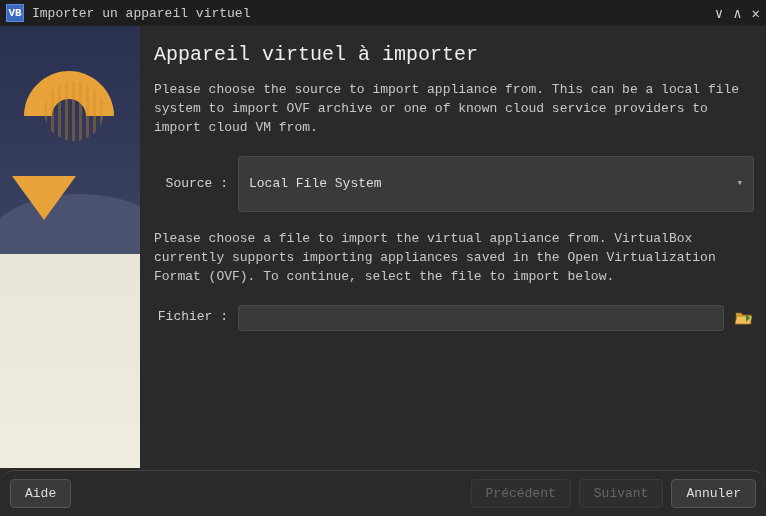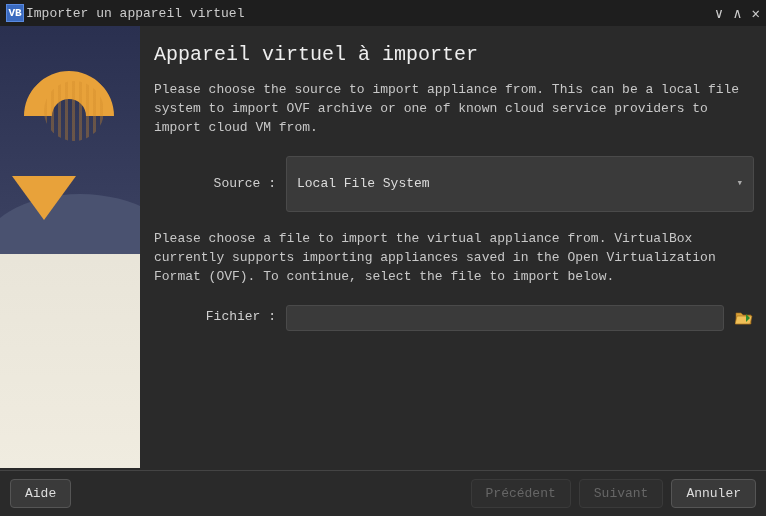--- a/index.html
+++ b/index.html
@@ -12,21 +12,21 @@
     overflow: hidden;
     display: flex;
     flex-direction: column;
   }
   .titlebar {
     height: 26px;
     background: #1e1e1e;
     display: flex;
     align-items: center;
     padding: 0 6px;
-    gap: 2px;
+    gap: 8px;
     font-size: 13px;
   }
   .app-icon {
     width: 18px;
     height: 18px;
     background: #3a6abf;
     border: 1px solid #5a8adf;
     display: flex;
     align-items: center;
     justify-content: center;
@@ -122,21 +122,20 @@
   }
   .desc {
     margin-bottom: 18px;
     color: #c8c8c8;
   }
   .row {
     display: flex;
     align-items: center;
     gap: 10px;
     margin-bottom: 18px;
-    margin-left: 48px;
   }
   .row-label {
     width: 74px;
     text-align: right;
     color: #d0d0d0;
   }
   .select {
     flex: 1;
     background: #3a3a3a;
     border: 1px solid #4a4a4a;
@@ -173,20 +172,21 @@
   .folder-svg { display: block; }
 
   .footer {
     height: 46px;
     border-top: 1px solid #444;
     margin-top: 2px;
     display: flex;
     align-items: center;
     padding: 0 10px;
     gap: 8px;
+    border-radius: 15px;
   }
   .spacer { flex: 1; }
   .btn {
     background: #3a3a3a;
     border: 1px solid #555;
     border-radius: 4px;
     padding: 6px 14px;
     color: #ddd;
     font-family: inherit;
     font-size: 13px;

